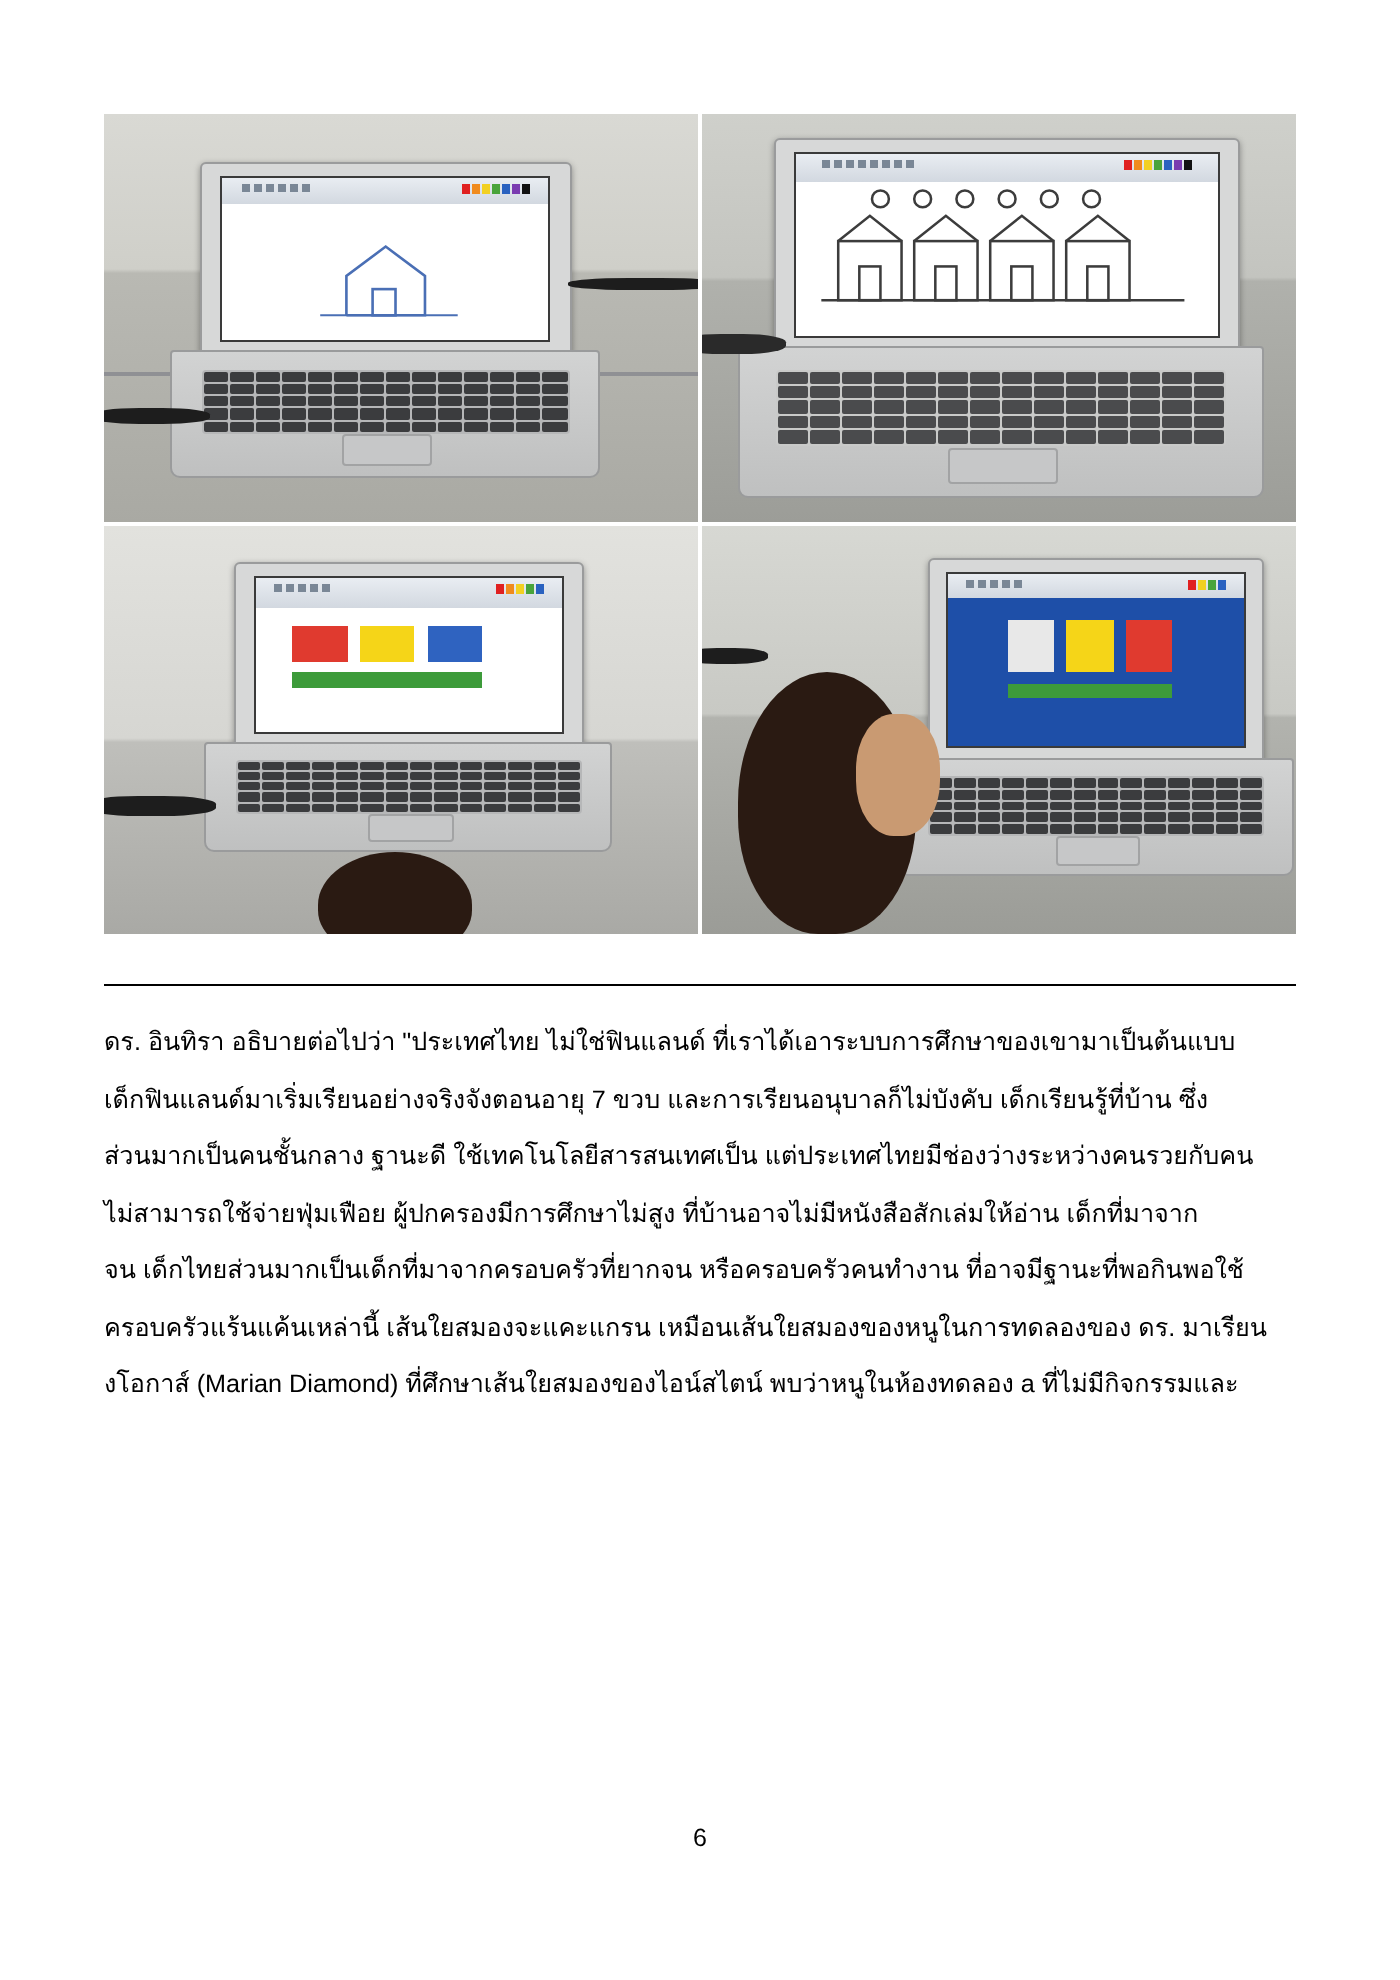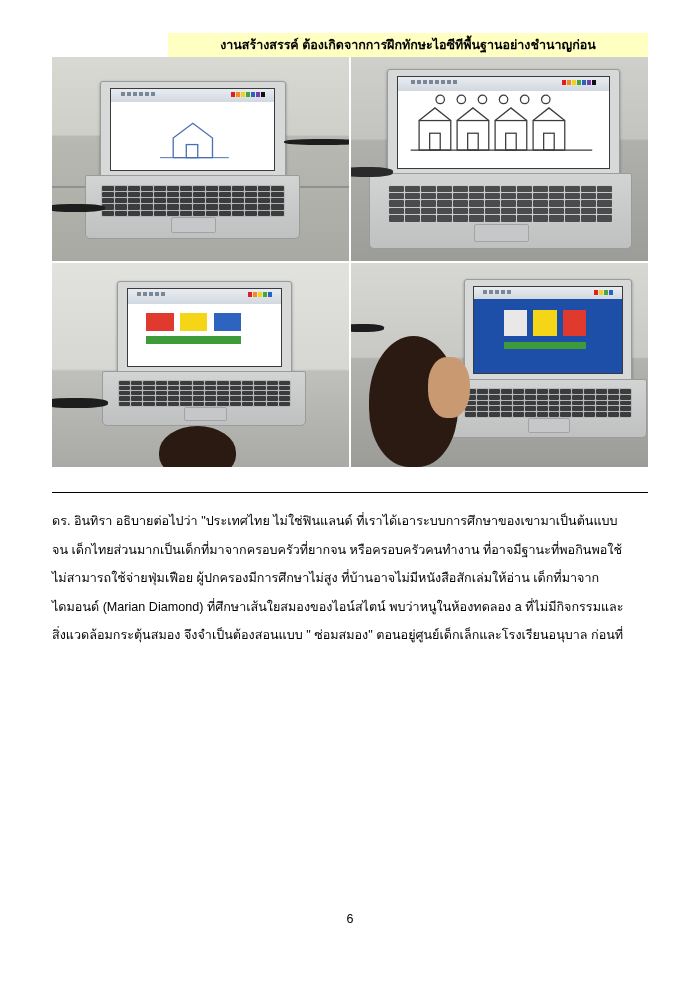--- a/index.html
+++ b/index.html
@@ -230,21 +230,20 @@
     top: 912px;
     text-align: center;
     font-size: 12.5px;
   }
 </style>
 </head>
 <body>
 
 <div class="page">
 
-  <div class="banner">งานสร้างสรรค์ ต้องเกิดจากการฝึกทักษะไอซีทีพื้นฐานอย่างชำนาญก่อน</div>
 
   <div class="collage">
 
     <div class="photo">
       <div class="room"></div>
       <div class="deskline" style="top:63%;"></div>
 
       <div class="laptop-lid" style="left:16%; top:12%; width:62%; height:47%;">
         <div class="screen" style="left:5%; top:6%; right:5%; bottom:8%;">
           <div class="screen-top">
@@ -744,21 +743,23 @@
       <div class="face" style="left:26%; top:46%; width:14%; height:30%;"></div>
       <div class="cable" style="left:-3%; top:30%; width:14%; height:4%;"></div>
     </div>
 
   </div>
 
   <div class="rule"></div>
 
   <div class="body-text">
     <p>ดร. อินทิรา อธิบายต่อไปว่า "ประเทศไทย ไม่ใช่ฟินแลนด์ ที่เราได้เอาระบบการศึกษาของเขามาเป็นต้นแบบ</p>
+    <p>เด็กฟินแลนด์มาเริ่มเรียนอย่างจริงจังตอนอายุ  7 ขวบ และการเรียนอนุบาลก็ไม่บังคับ เด็กเรียนรู้ที่บ้าน ซึ่ง</p>
+    <p>ส่วนมากเป็นคนชั้นกลาง ฐานะดี ใช้เทคโนโลยีสารสนเทศเป็น แต่ประเทศไทยมีช่องว่างระหว่างคนรวยกับคน</p>
+    <p>ไม่สามารถใช้จ่ายฟุ่มเฟือย ผู้ปกครองมีการศึกษาไม่สูง ที่บ้านอาจไม่มีหนังสือสักเล่มให้อ่าน  เด็กที่มาจาก</p>
     <p>จน  เด็กไทยส่วนมากเป็นเด็กที่มาจากครอบครัวที่ยากจน หรือครอบครัวคนทำงาน ที่อาจมีฐานะที่พอกินพอใช้</p>
-    <p>ไม่สามารถใช้จ่ายฟุ่มเฟือย ผู้ปกครองมีการศึกษาไม่สูง ที่บ้านอาจไม่มีหนังสือสักเล่มให้อ่าน  เด็กที่มาจาก</p>
-    <p>ไดมอนด์ (Marian Diamond) ที่ศึกษาเส้นใยสมองของไอน์สไตน์ พบว่าหนูในห้องทดลอง a ที่ไม่มีกิจกรรมและ</p>
-    <p>สิ่งแวดล้อมกระตุ้นสมอง จึงจำเป็นต้องสอนแบบ " ซ่อมสมอง" ตอนอยู่ศูนย์เด็กเล็กและโรงเรียนอนุบาล  ก่อนที่</p>
+    <p>ครอบครัวแร้นแค้นเหล่านี้  เส้นใยสมองจะแคะแกรน เหมือนเส้นใยสมองของหนูในการทดลองของ ดร. มาเรียน</p>
+    <p>งโอกาส์ (Marian Diamond) ที่ศึกษาเส้นใยสมองของไอน์สไตน์ พบว่าหนูในห้องทดลอง a ที่ไม่มีกิจกรรมและ</p>
   </div>
 
   <div class="page-number">6</div>
 
 </div>
 
 </body></html>

